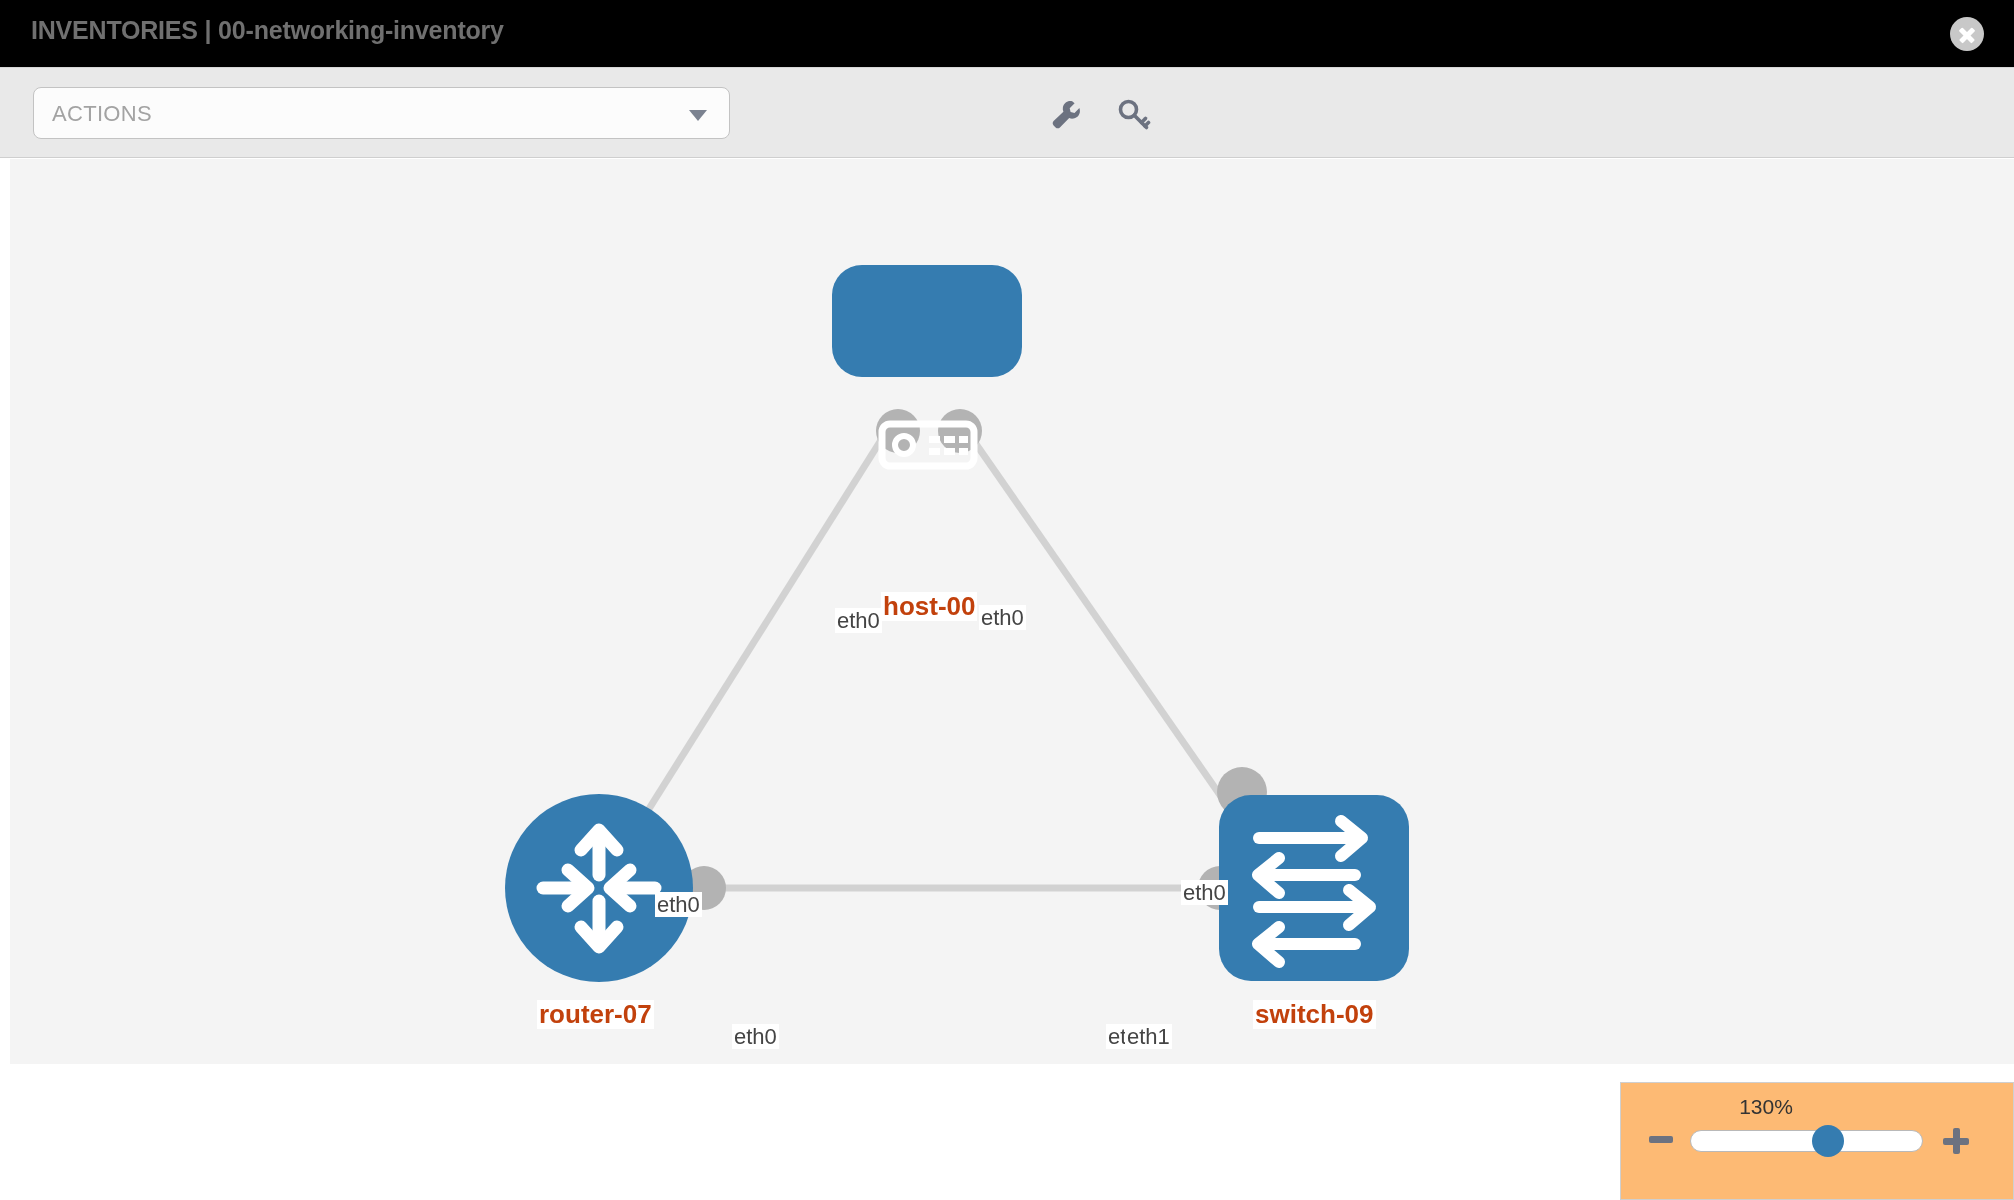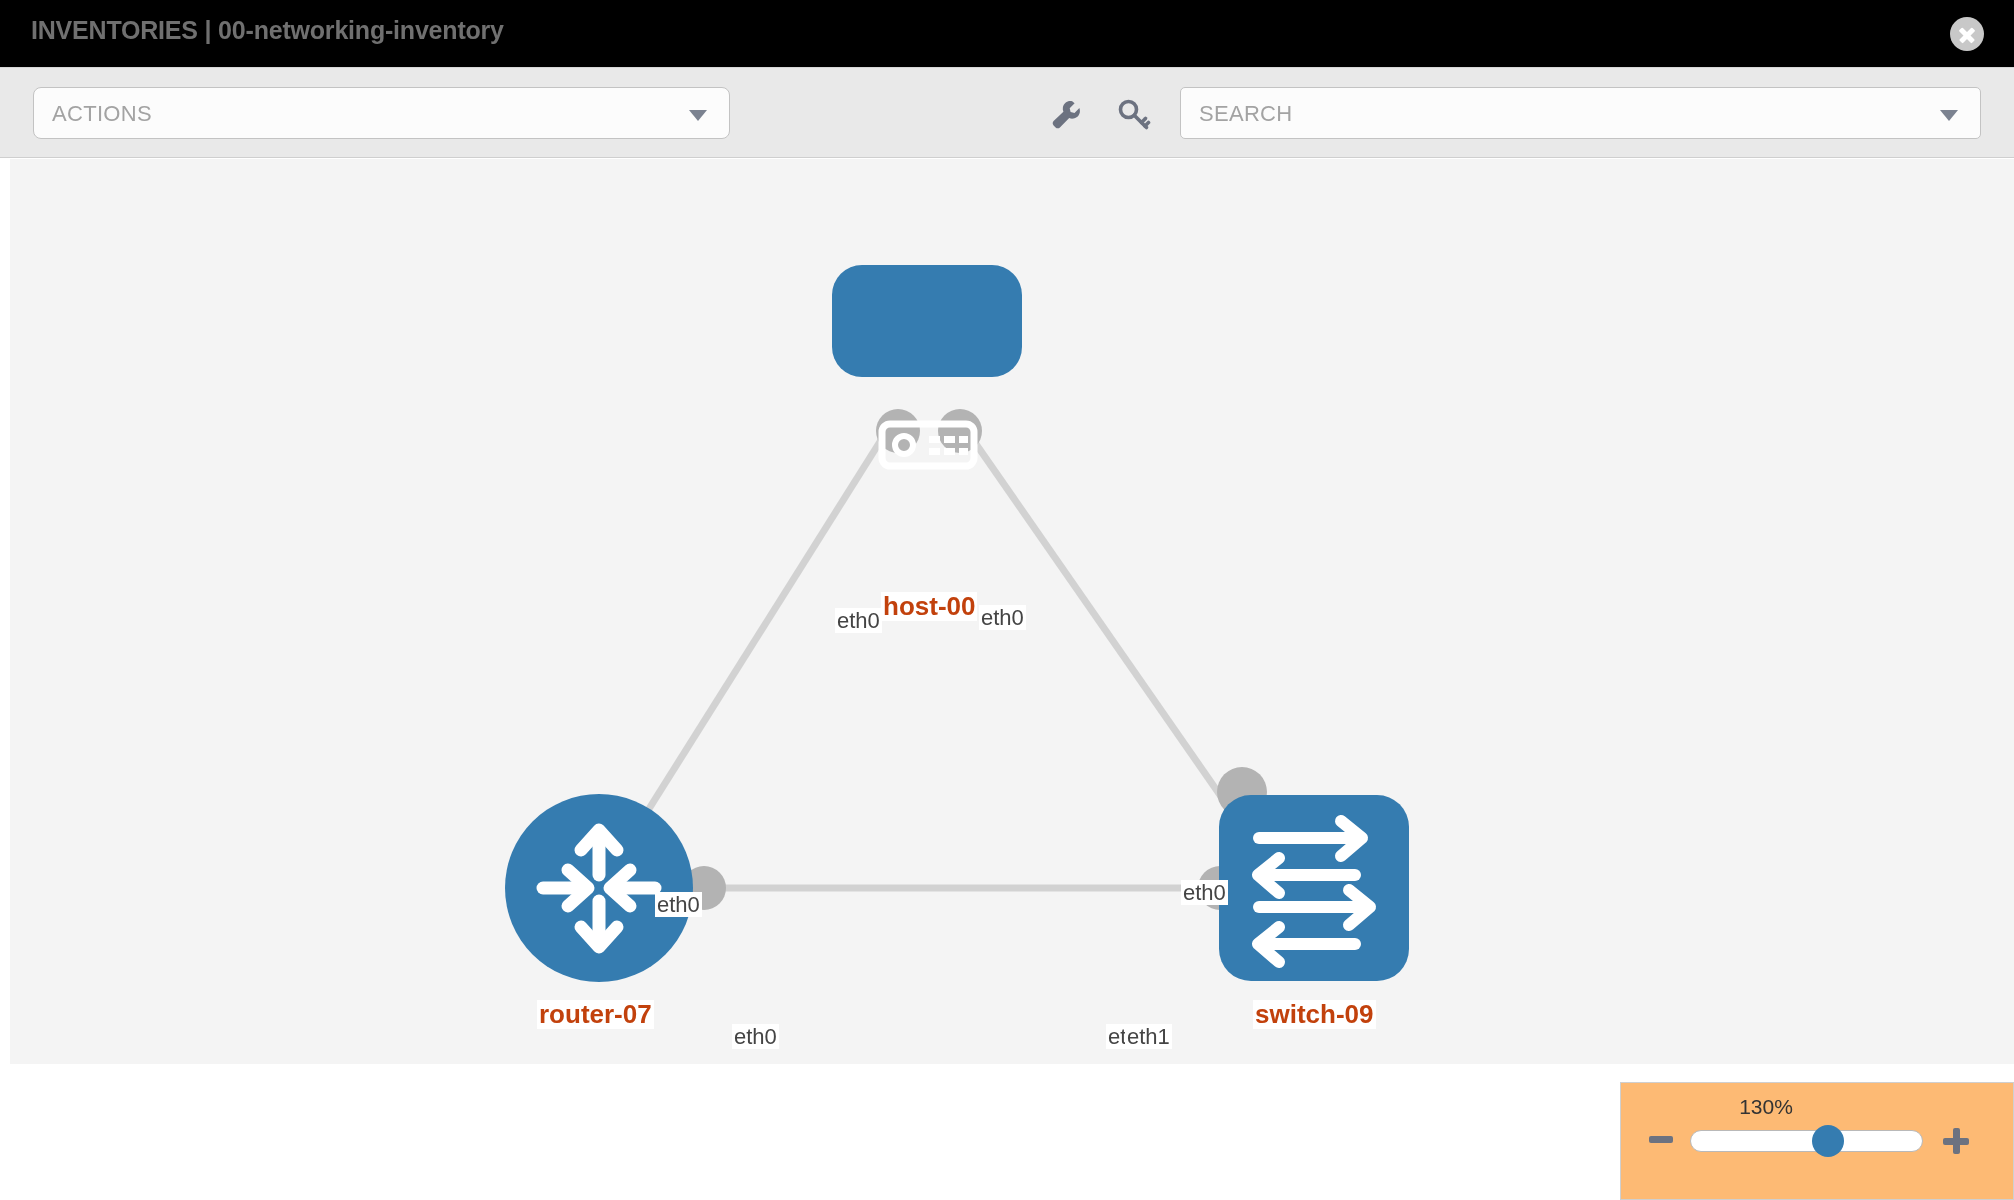--- a/index.html
+++ b/index.html
@@ -247,24 +247,20 @@
 
     <div class="tool-icon key">
       <svg width="34" height="34" viewBox="0 0 34 34">
         <circle cx="11.5" cy="11.5" r="8" fill="none" stroke="#6c7280" stroke-width="3.6"></circle>
         <path d="M17.2 17.2 L29.5 29.5" stroke="#6c7280" stroke-width="3.6" stroke-linecap="round"></path>
         <path d="M24.5 24.5 L28.5 20.5" stroke="#6c7280" stroke-width="3.6" stroke-linecap="round"></path>
         <path d="M28.0 28.0 L31.5 24.5" stroke="#6c7280" stroke-width="3.6" stroke-linecap="round"></path>
       </svg>
     </div>
 
-    <div class="search-box">
-      <span class="sel-label">SEARCH</span>
-      <span class="caret"></span>
-    </div>
   </div>
 
   <div class="canvas">
 
     <svg width="2014" height="1041">
 
       <g>
         <line x1="883" y1="262" x2="620" y2="680" stroke="#d2d2d2" stroke-width="7"></line>
         <line x1="950" y1="262" x2="1235" y2="672" stroke="#d2d2d2" stroke-width="7"></line>
         <line x1="690" y1="729" x2="1215" y2="729" stroke="#d2d2d2" stroke-width="7"></line>

